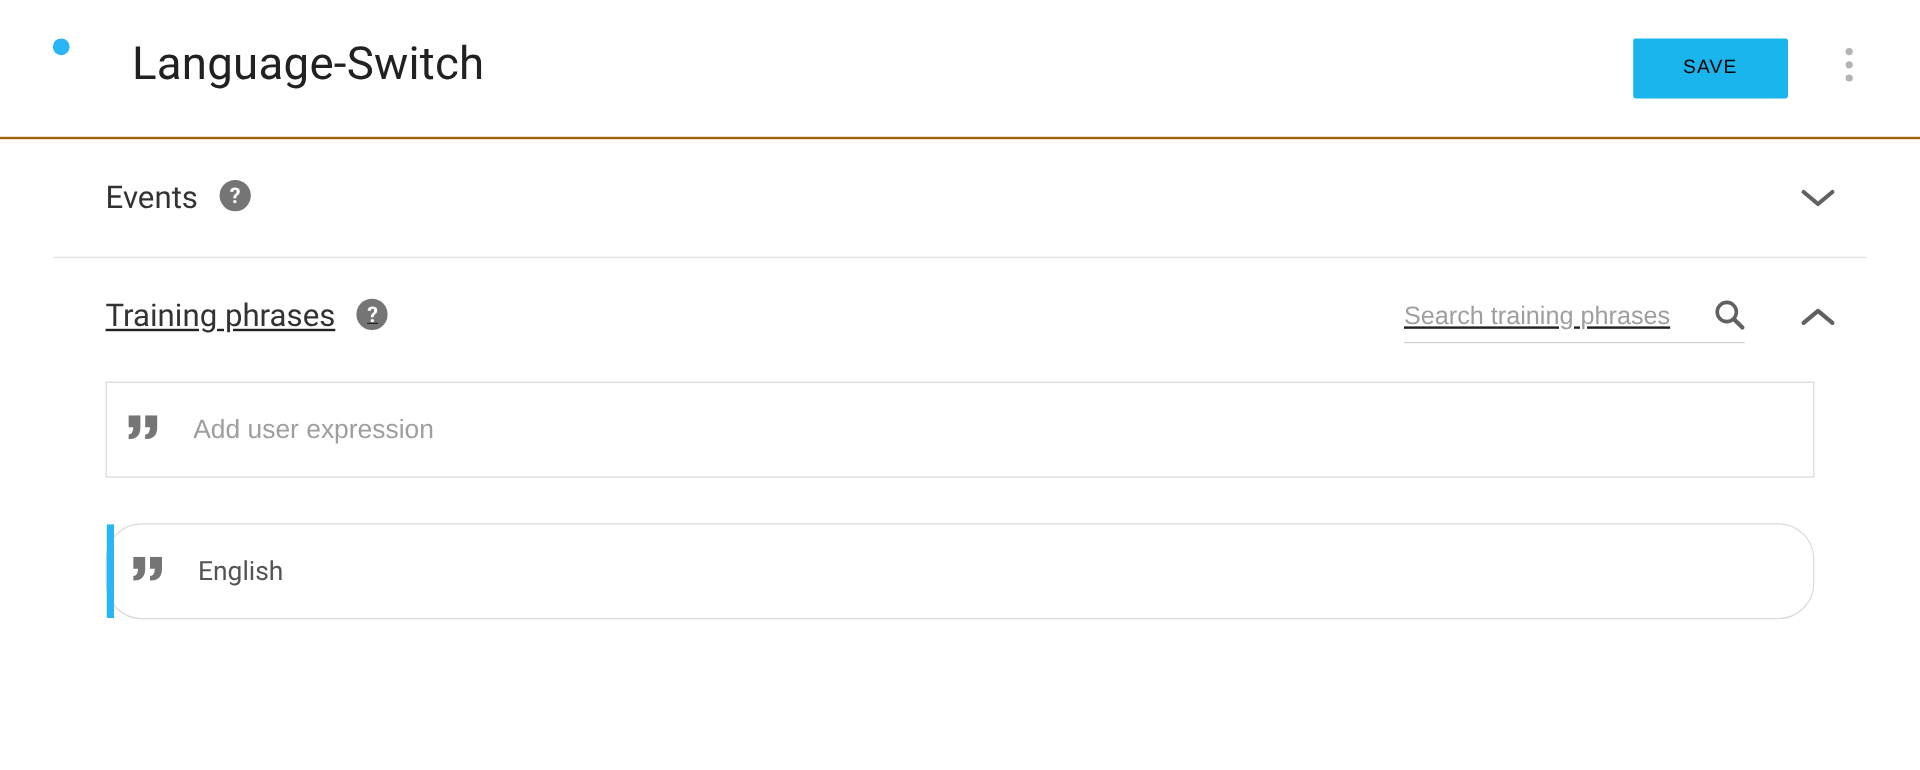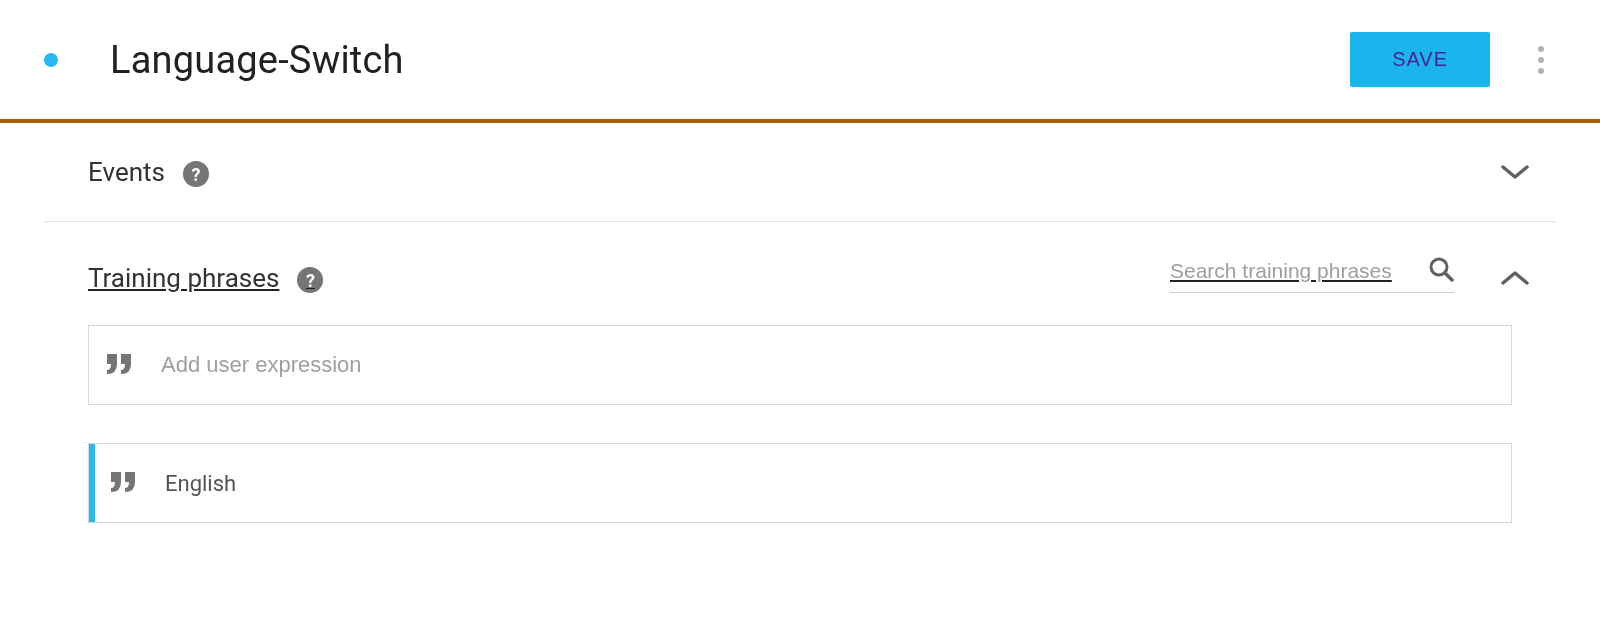--- a/index.html
+++ b/index.html
@@ -4,44 +4,44 @@
 <style>
   * { box-sizing: border-box; margin: 0; padding: 0; }
   body {
     font-family: -apple-system, BlinkMacSystemFont, "Segoe UI", Roboto, Helvetica, Arial, sans-serif;
     background: #fff;
     color: #212121;
     width: 1600px;
   }
   .header {
     display: flex;
-    align-items: center;
+    align-items: flex-start;
     padding: 32px 44px 32px 44px;
-    border-bottom: 4px solid #a16207;
+    border-bottom: 2px solid #a16207;
   }
   .status-dot {
     width: 14px;
     height: 14px;
     border-radius: 50%;
     background: #29b6f6;
     margin-right: 52px;
     flex-shrink: 0;
   }
   .page-title {
     font-size: 38px;
     font-weight: 400;
     color: #212121;
     flex: 1;
     letter-spacing: 0.2px;
   }
   .save-btn {
     background: #19b5ec;
-    color: #4c1d95;
-    border: none;
-    font-size: 20px;
+    color: #000000;
+    border: none;
+    font-size: 16px;
     letter-spacing: 1px;
     padding: 16px 42px;
     border-radius: 2px;
     cursor: pointer;
     font-weight: 500;
   }
   .more-btn {
     background: none;
     border: none;
     cursor: pointer;
@@ -57,21 +57,21 @@
     width: 6px;
     height: 6px;
     border-radius: 50%;
     background: #b3b3b3;
   }
   .content { padding: 0 44px 0 44px; }
   .section {
     border-bottom: 1px solid #e0e0e0;
     padding: 34px 0 34px 44px;
     display: flex;
-    align-items: flex-end;
+    align-items: flex-start;
   }
   .section.nob { border-bottom: none; padding-bottom: 20px; text-decoration: underline; }
   .section-title {
     font-size: 26px;
     font-weight: 400;
     color: #333;
     margin-right: 18px;
   }
   .help-icon {
     width: 26px;
@@ -119,21 +119,21 @@
     margin-bottom: 38px;
     position: relative;
   }
   .phrase-row.active::before {
     content: "";
     position: absolute;
     left: 0; top: 0; bottom: 0;
     width: 6px;
     background: #29b6f6;
   }
-  .phrase-row.active { padding-left: 22px; margin-bottom: 16px; }
+  .phrase-row.active { padding-left: 22px; margin-bottom: 16px; border-radius: 30px; }
   .quote-icon {
     color: #757575;
     font-size: 26px;
     margin-right: 28px;
     flex-shrink: 0;
   }
   .phrase-input {
     border: none;
     outline: none;
     font-size: 22px;

